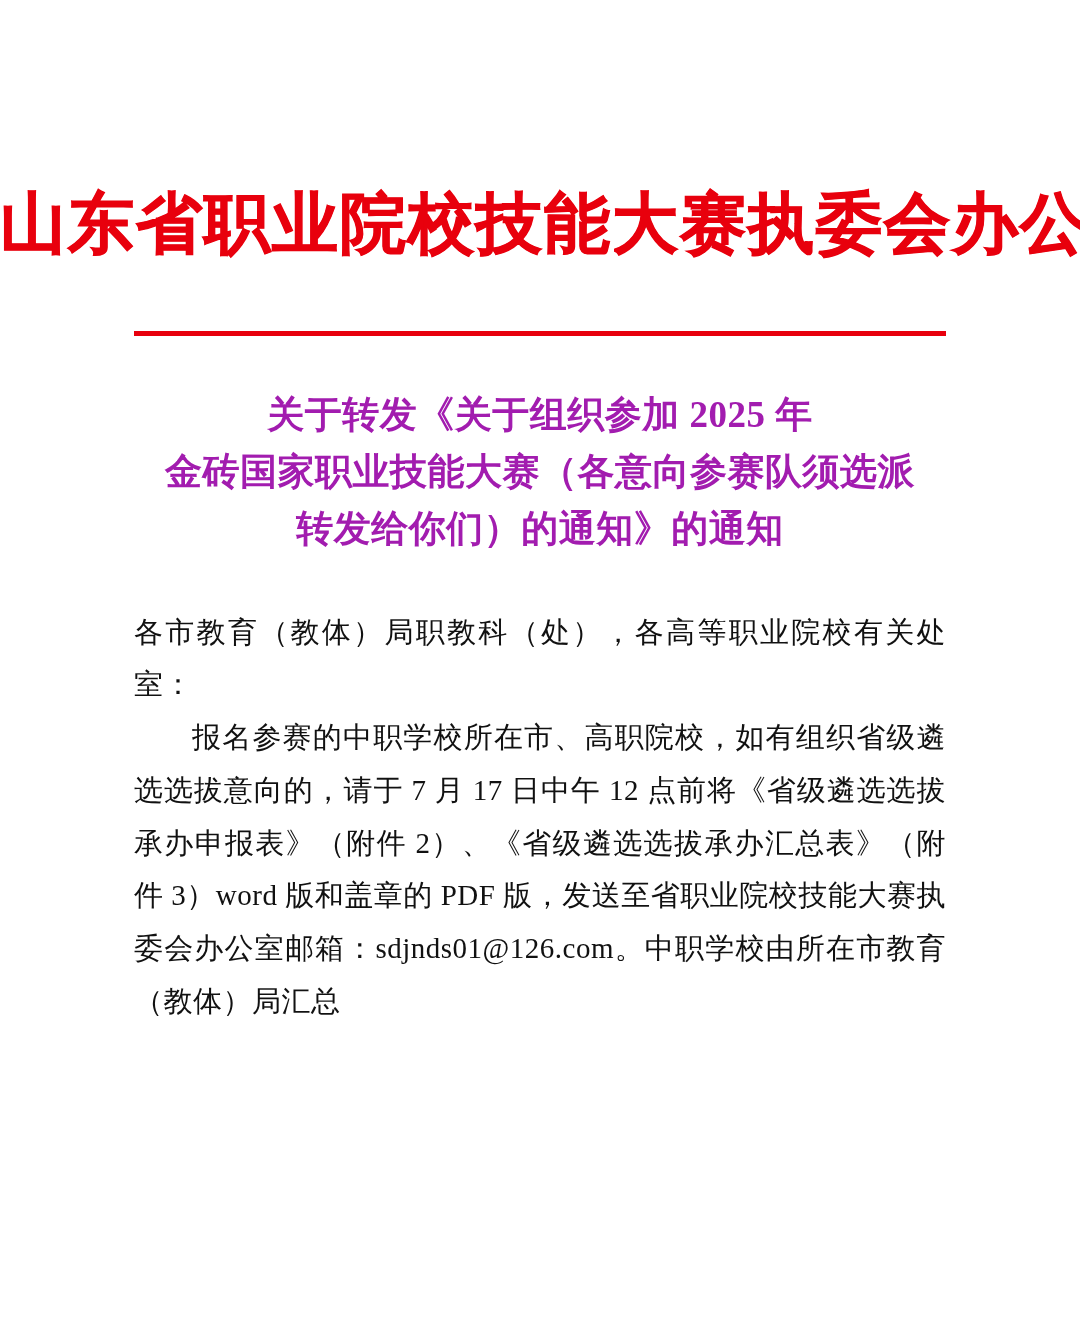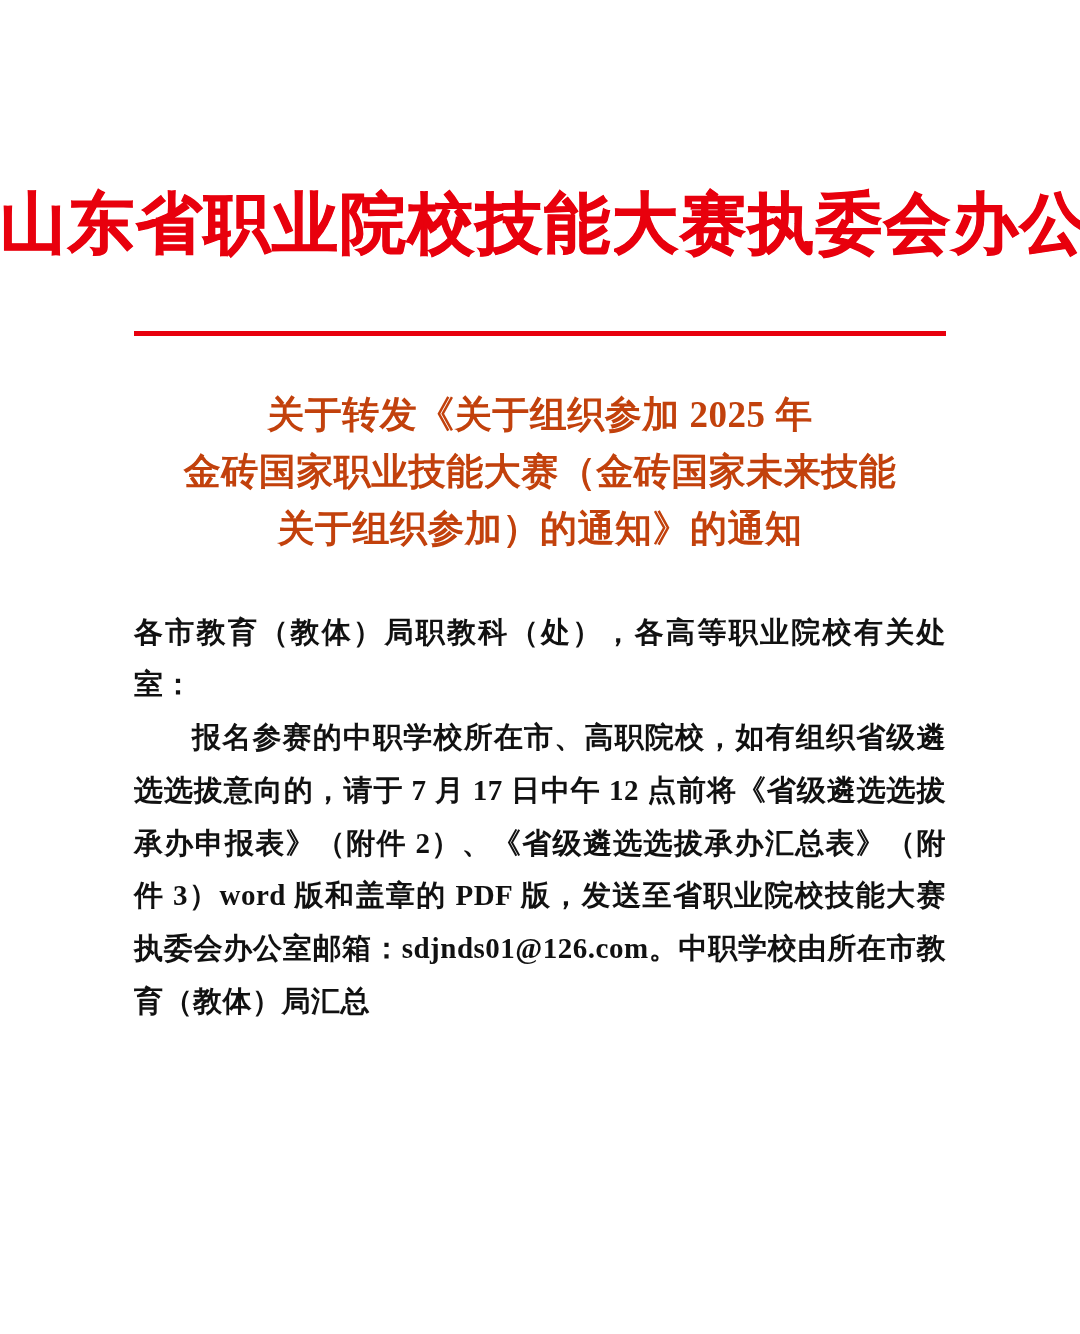--- a/index.html
+++ b/index.html
@@ -43,61 +43,60 @@
     background: #e8000d;
   }
   .doc-title {
     margin: 50px auto 0 auto;
     width: 800px;
     text-align: center;
     font-family: "Liberation Serif", "DejaVu Serif", serif;
     font-weight: bold;
     font-size: 37px;
     line-height: 1.55;
-    color: #c2410c;
+    color: #a21caf;
     letter-spacing: 0.5px;
   }
   .doc-title .line {
     display: block;
     white-space: nowrap;
   }
   .body-text {
     margin: 48px auto 0 auto;
     width: 812px;
     font-family: "Liberation Serif", "DejaVu Serif", serif;
     font-size: 29px;
     line-height: 1.82;
     color: #111111;
     text-align: justify;
     text-justify: inter-character;
     letter-spacing: 0.5px;
   }
   .body-text p {
     margin: 0 0 0 0;
-    font-weight: bold;
   }
   .body-text p.indent {
     text-indent: 58px;
   }
 </style>
 </head>
 <body>
 
 <div class="page">
 
   <div class="letterhead">
     <div class="letterhead-title">山东省职业院校技能大赛执委会办公室</div>
   </div>
 
   <div class="red-rule"></div>
 
   <div class="doc-title">
     <span class="line">关于转发《关于组织参加 2025 年</span>
-    <span class="line">金砖国家职业技能大赛（金砖国家未来技能</span>
-    <span class="line">关于组织参加）的通知》的通知</span>
+    <span class="line">金砖国家职业技能大赛（各意向参赛队须选派</span>
+    <span class="line">转发给你们）的通知》的通知</span>
   </div>
 
   <div class="body-text">
     <p>各市教育（教体）局职教科（处），各高等职业院校有关处室：</p>
     <p class="indent">报名参赛的中职学校所在市、高职院校，如有组织省级遴选选拔意向的，请于 7 月 17 日中午 12 点前将《省级遴选选拔承办申报表》（附件 2）、《省级遴选选拔承办汇总表》（附件 3）word 版和盖章的 PDF 版，发送至省职业院校技能大赛执委会办公室邮箱：sdjnds01@126.com。中职学校由所在市教育（教体）局汇总</p>
   </div>
 
 </div>
 
 </body></html>

